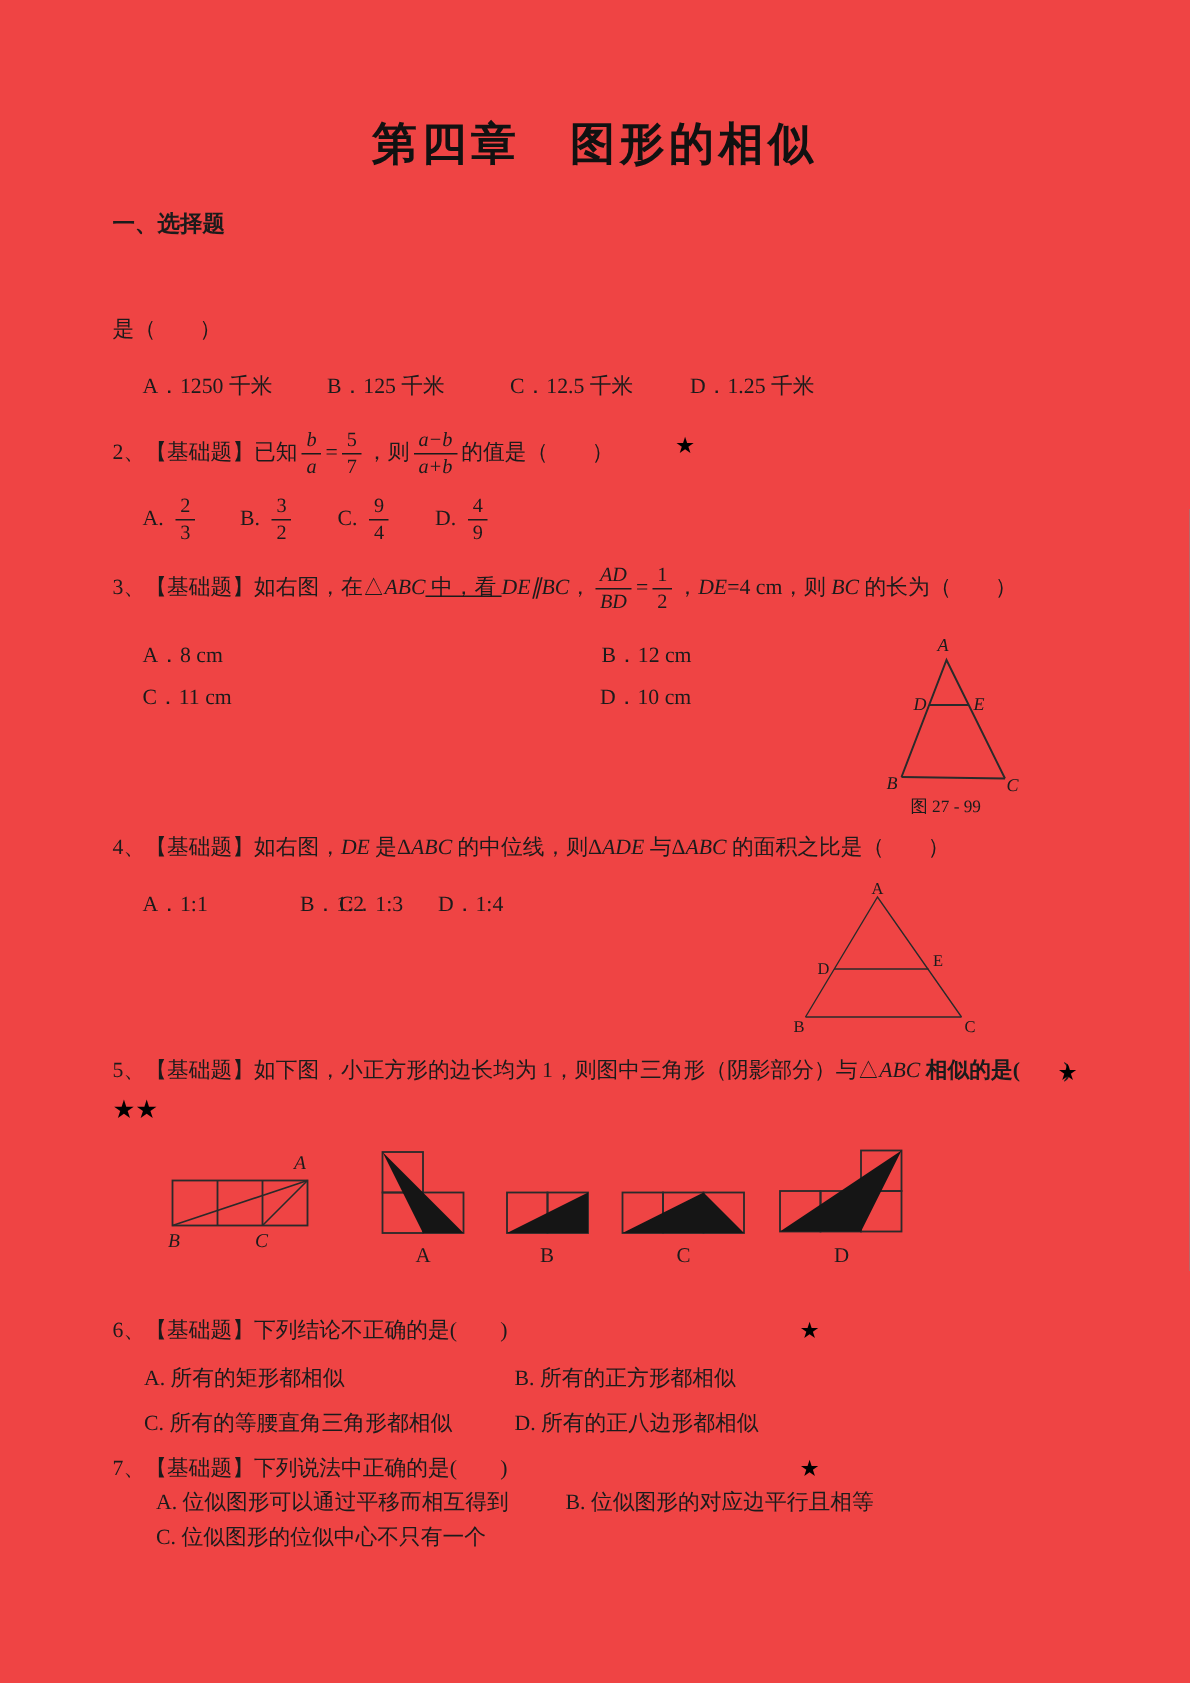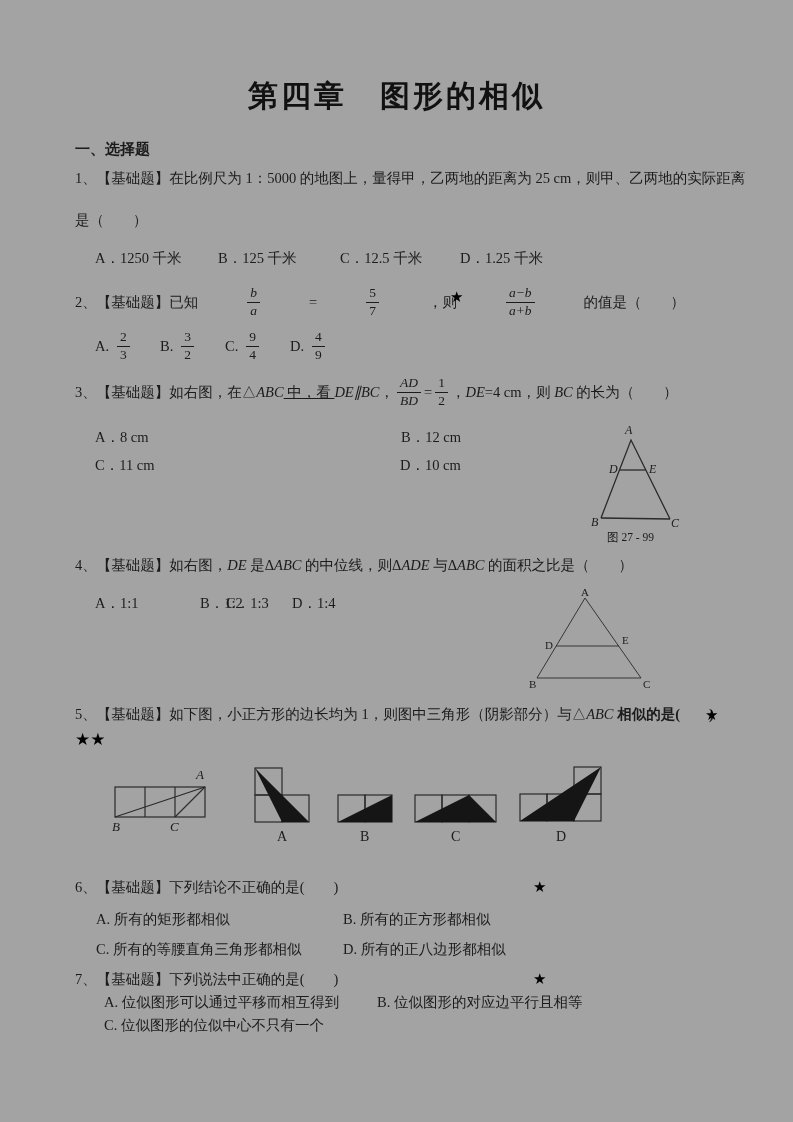--- a/index.html
+++ b/index.html
@@ -1,16 +1,16 @@
 <!DOCTYPE html>
 <html><head>
 <meta charset="utf-8">
 <style>
   html,body{margin:0;padding:0;background:#888;}
-  .page{position:relative;width:793px;height:1122px;background:#a3a3a3;margin:0 auto;
+  .page{position:relative;width:793px;height:1122px;background:#ef4444;margin:0 auto;
         font-family:"Liberation Serif",serif;color:#1b1b1b;overflow:hidden;}
   .abs{position:absolute;white-space:nowrap;}
   .t{font-size:14.5px;line-height:1.25;}
   .title{left:0;top:76px;width:793px;text-align:center;
          font-family:"Liberation Sans",sans-serif;font-weight:bold;
          font-size:30px;letter-spacing:3px;color:#111;}
   .sec{font-weight:bold;font-size:15px;}
   .it{font-style:italic;}
   .star{font-size:15px;color:#000;}
   .mathline{display:flex;align-items:center;}
@@ -31,28 +31,27 @@
 </style>
 </head>
 <body>
 
 <div class="page">
 
   <div class="abs title">第四章　图形的相似</div>
 
   <div class="abs sec" style="left:75px;top:140px;">一、选择题</div>
 
-  <div class="abs t" style="left:75px;top:169px;">1、【基础题】在比例尺为 1：5000 的地图上，量得甲，乙两地的距离为 25 cm，则甲、乙两地的实际距离</div>
   <div class="abs t" style="left:75px;top:211px;">是（　　）</div>
   <div class="abs t" style="left:95px;top:249px;">A．1250 千米</div>
   <div class="abs t" style="left:218px;top:249px;">B．125 千米</div>
   <div class="abs t" style="left:340px;top:249px;">C．12.5 千米</div>
   <div class="abs t" style="left:460px;top:249px;">D．1.25 千米</div>
 
-  <div class="abs t mathline" style="left:75px;top:280px;height:44px;gap:46px;">
+  <div class="abs t mathline" style="left:75px;top:280px;height:44px;">
     <span>2、【基础题】已知</span>
     <span class="frac it">
       <span class="num">b</span>
       <span class="den">a</span>
     </span>
     <span>=</span>
     <span class="frac">
       <span class="num">5</span>
       <span class="den">7</span>
     </span>

